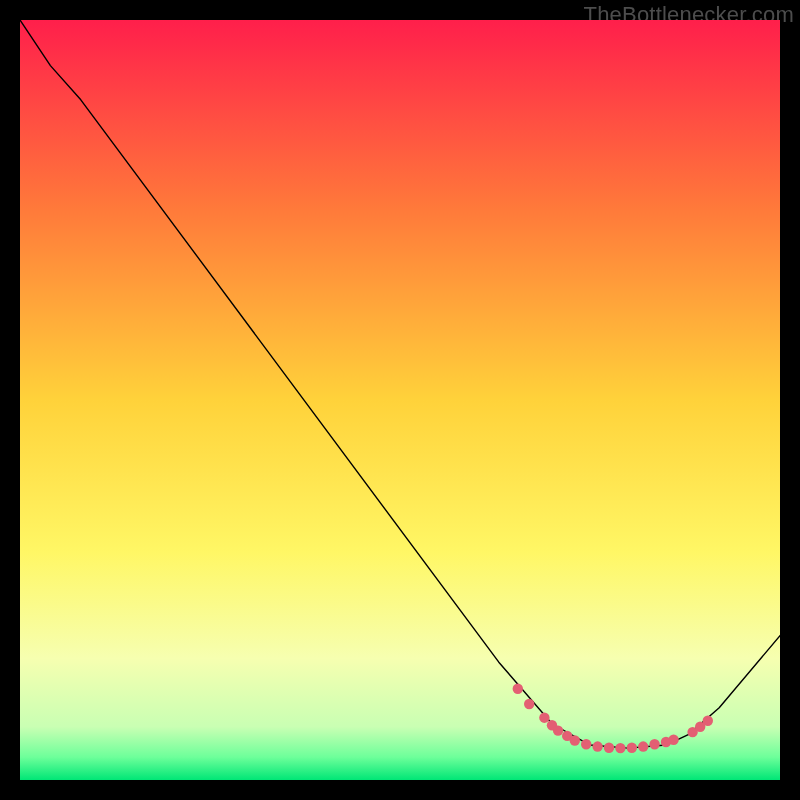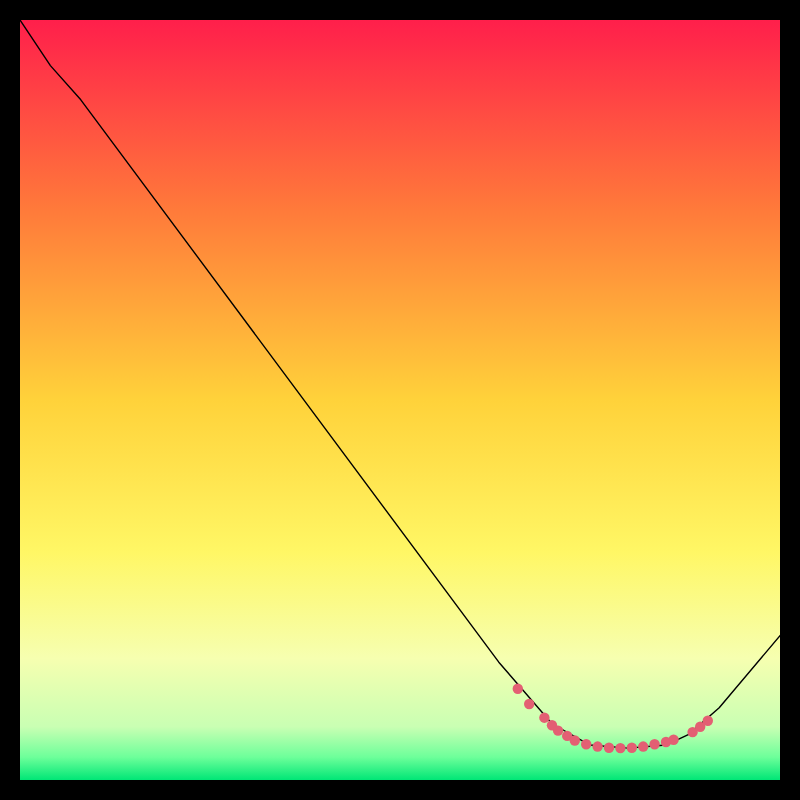--- a/index.html
+++ b/index.html
@@ -32,20 +32,21 @@
     font-size: 22px;
     letter-spacing: 0.2px;
     font-weight: 400;
     user-select: none;
   }
 </style>
 </head>
 <body>
 
 <div class="stage">
+  <div class="watermark">TheBottlenecker.com</div>
 
   <svg class="plot" viewBox="0 0 760 760" preserveAspectRatio="none">
     <defs>
       <linearGradient id="bg-grad" x1="0" y1="0" x2="0" y2="1">
           <stop offset="0.0%" stop-color="#ff1f4b"></stop>
           <stop offset="25.0%" stop-color="#ff7a3a"></stop>
           <stop offset="50.0%" stop-color="#ffd23a"></stop>
           <stop offset="70.0%" stop-color="#fff765"></stop>
           <stop offset="84.0%" stop-color="#f6ffb0"></stop>
           <stop offset="93.0%" stop-color="#c9ffb3"></stop>

